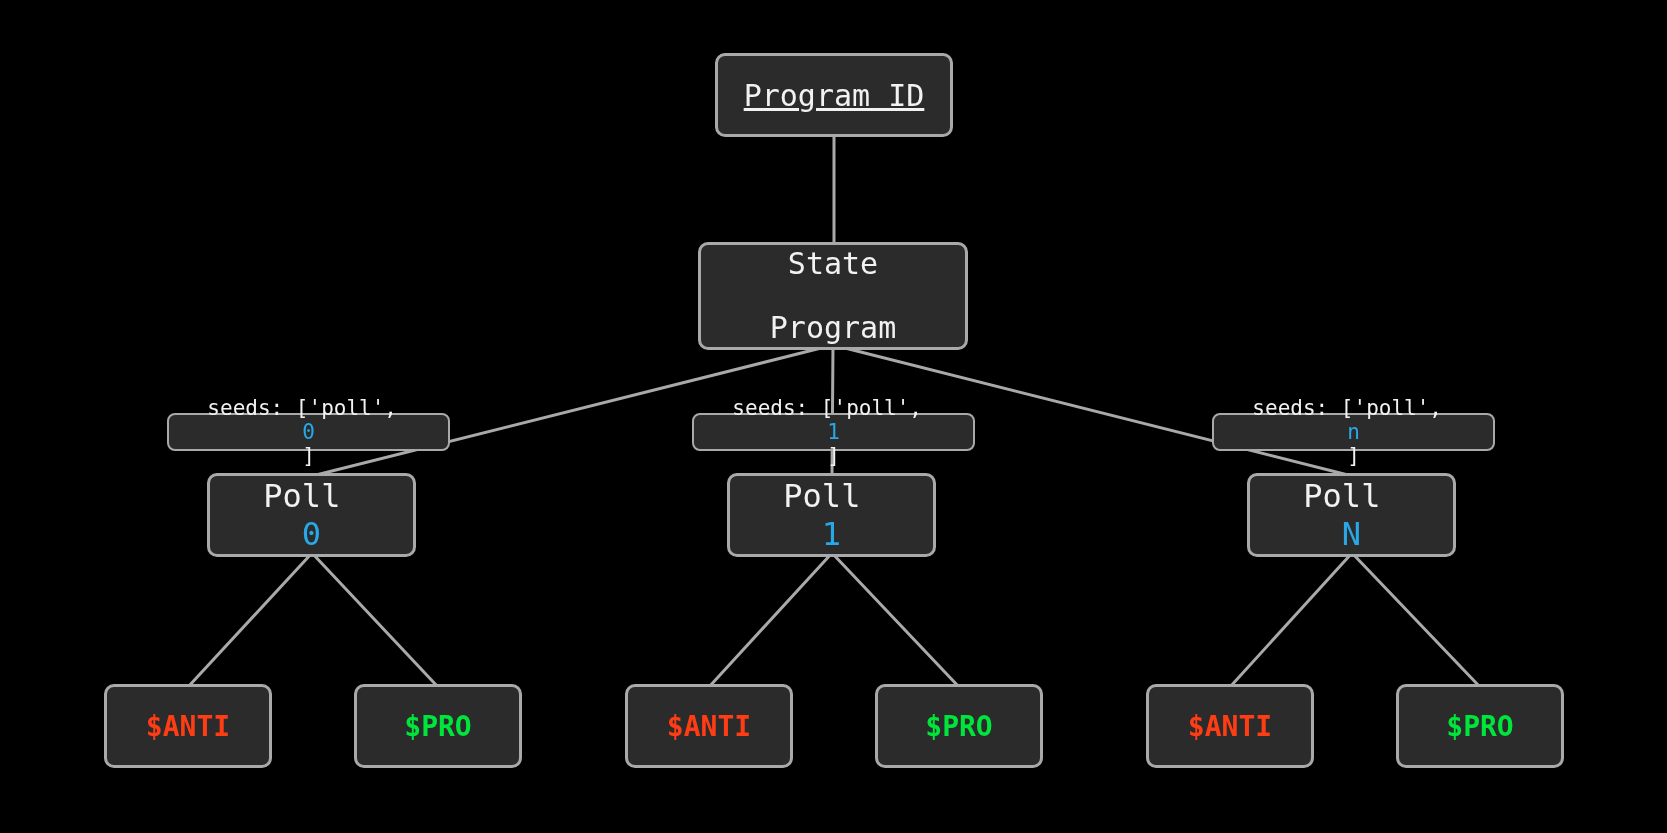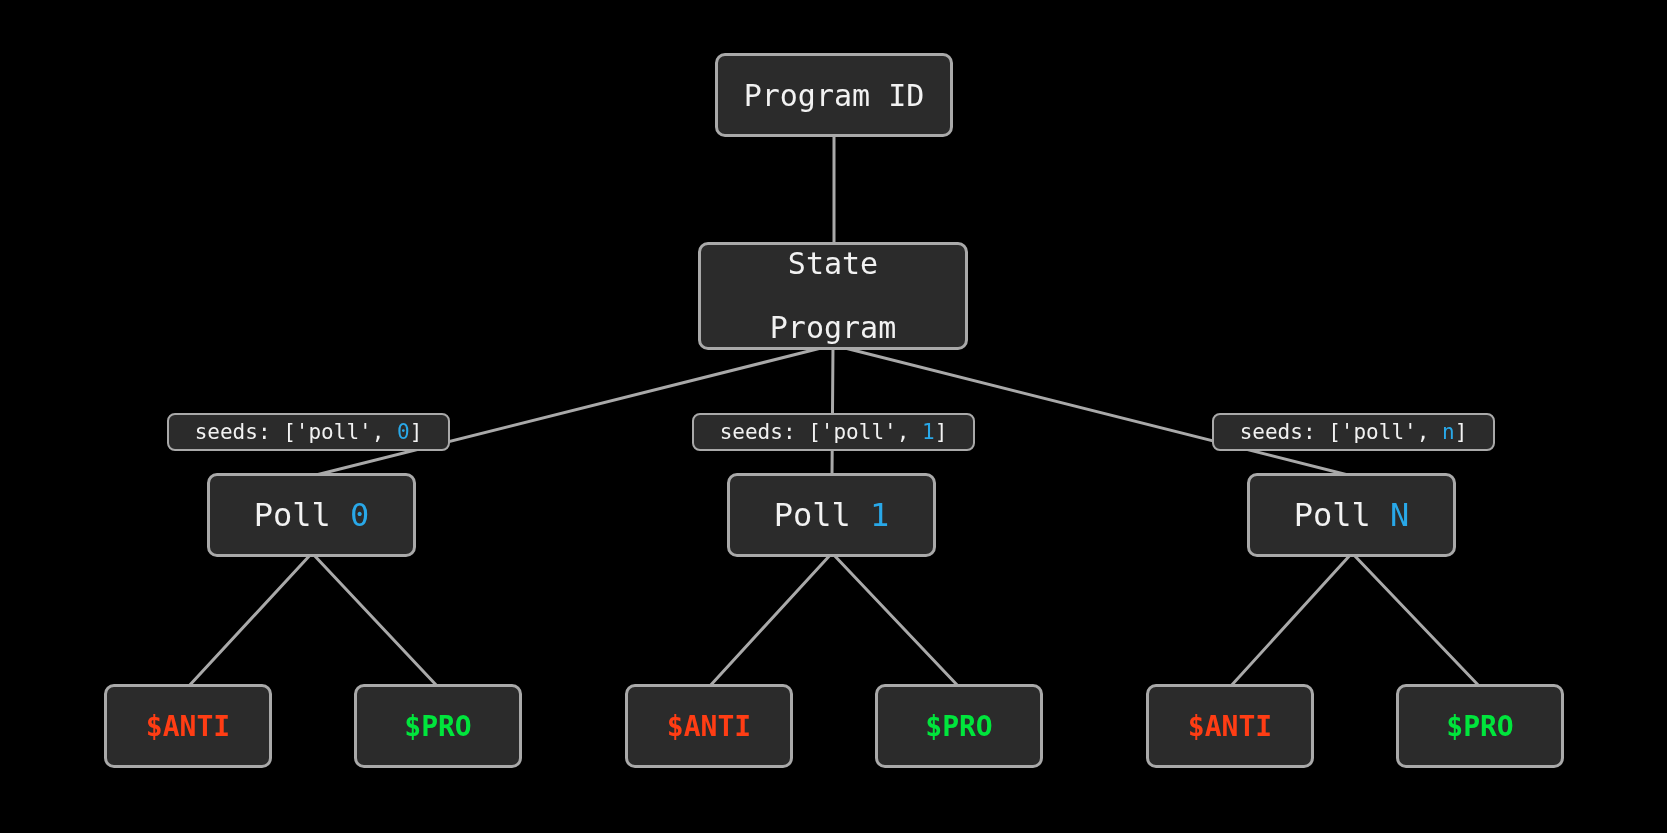--- a/index.html
+++ b/index.html
@@ -34,42 +34,43 @@
     background: var(--box-fill, #2b2b2b);
     border: 3px solid var(--box-border, #a9a9a9);
     border-radius: 10px;
     display: flex;
     flex-direction: column;
     align-items: center;
     justify-content: center;
     color: var(--text, #f2f2f2);
     white-space: pre;
   }
-  .node-program   { left: 715px;  top: 53px;  width: 238px; height: 84px;  font-size: 30px; }
+  .node-program   { left: 715px;  top: 53px;  width: 238px; height: 84px;  font-size: 30px; text-decoration: underline; }
   .node-state     { left: 698px;  top: 242px; width: 270px; height: 108px; font-size: 30px; line-height: 38px; justify-content: space-between; }
   .seed-label {
     position: absolute;
     top: 413px;
     width: 283px;
     height: 38px;
     box-sizing: border-box;
     background: var(--box-fill, #2b2b2b);
     border: 2px solid var(--box-border, #a9a9a9);
     border-radius: 8px;
     display: flex;
     align-items: center;
     justify-content: center;
     color: var(--text, #f2f2f2);
     font-size: 21px;
     white-space: pre;
+    flex-direction: column;
   }
   .seed-0 { left: 167px; }
   .seed-1 { left: 692px; }
   .seed-2 { left: 1212px; }
-  .node-poll { top: 473px; width: 209px; height: 84px; font-size: 32px; flex-direction: row; }
+  .node-poll { top: 473px; width: 209px; height: 84px; font-size: 32px; flex-direction: column; }
   .poll-0 { left: 207px; }
   .poll-1 { left: 727px; }
   .poll-2 { left: 1247px; }
   .node-token { top: 684px; width: 168px; height: 84px; font-size: 28px; font-weight: bold; text-align: center; }
   .anti-0 { left: 104px; }  .pro-0 { left: 354px; }
   .anti-1 { left: 625px; }  .pro-1 { left: 875px; }
   .anti-2 { left: 1146px; } .pro-2 { left: 1396px; }
   .accent { color: var(--accent-blue, #29a8e8); }
   .anti-text { color: var(--anti, #ff3d14); }
   .pro-text  { color: var(--pro, #00e53c); }

